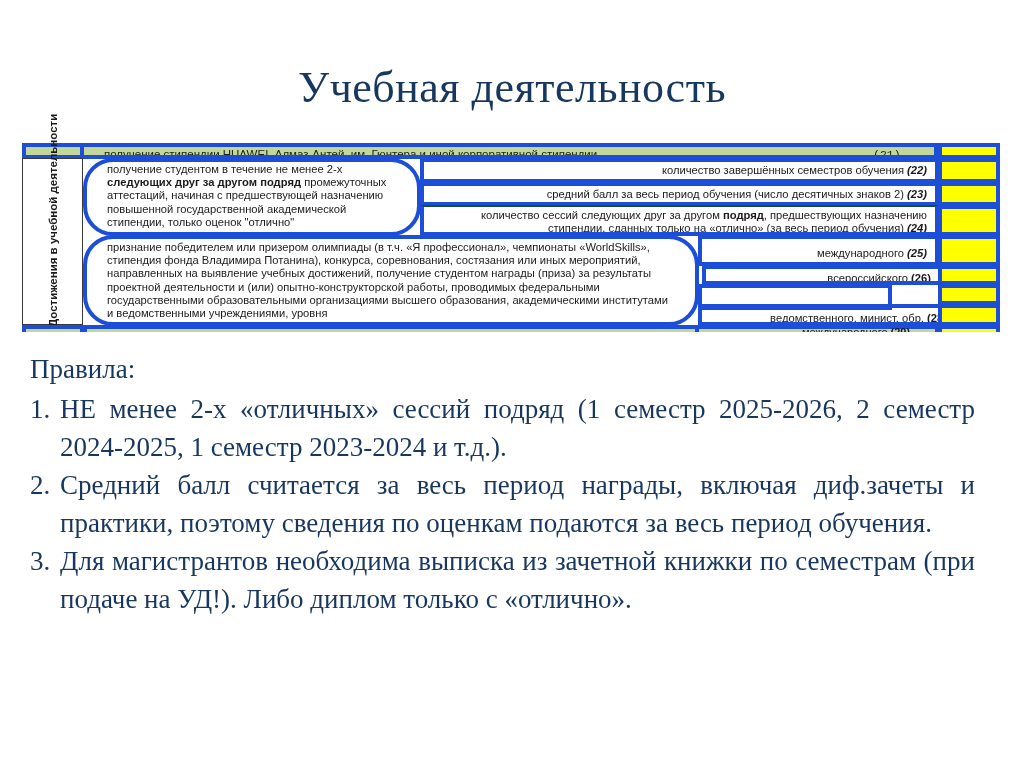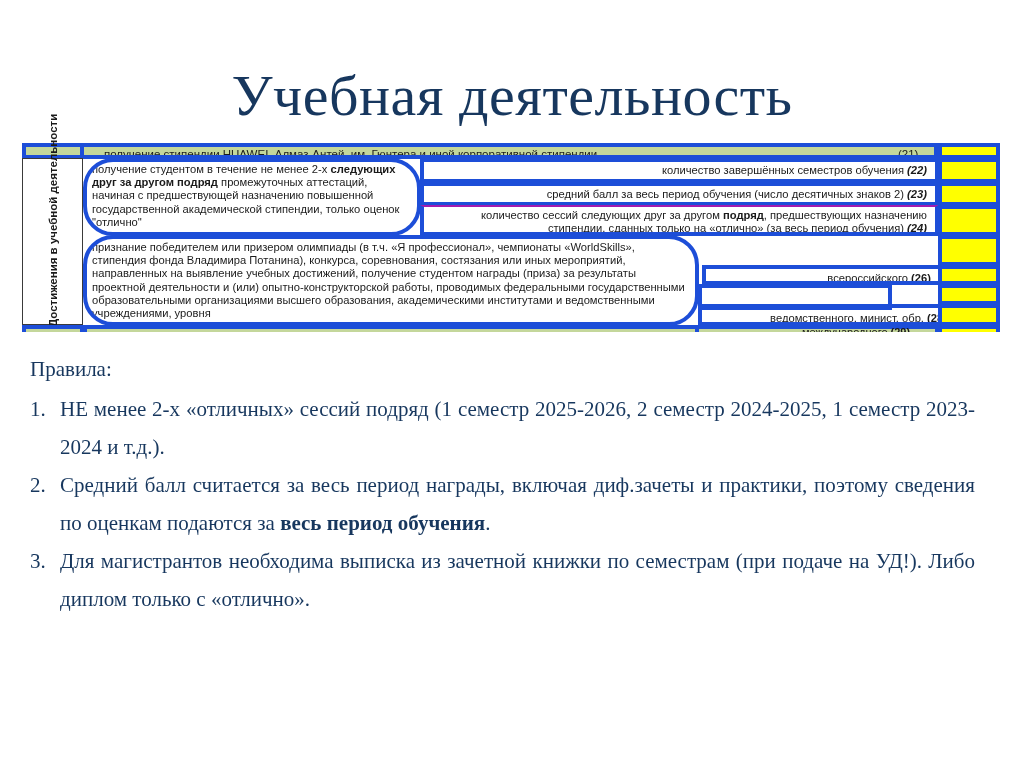--- a/index.html
+++ b/index.html
@@ -2,60 +2,60 @@
 <html><head>
 <meta charset="utf-8">
 <style>
   html, body { margin: 0; padding: 0; }
   body {
     width: 1024px; height: 767px; background: #ffffff; position: relative; overflow: hidden;
     font-family: "Liberation Serif", serif; color: #17375e;
   }
   .slide-title {
     position: absolute; left: 0; top: 62px; width: 1024px; text-align: center;
-    font-family: "Liberation Serif", serif; font-size: 58px; color: #17375e; letter-spacing: 0.5px;
+    font-family: "Liberation Serif", serif; font-size: 44px; color: #17375e; letter-spacing: 0.5px;
   }
   
   .tbl { position: absolute; left: 22px; top: 143px; width: 978px; height: 189px;
     font-family: "Liberation Sans", sans-serif; color: #1a1a1a; font-size: 11.2px; }
   .cell { position: absolute; box-sizing: border-box; overflow: hidden; }
   .green { background: #c4d79b; }
   .yellow { background: #ffff00; }
   .b { border: 4px solid #1d4ed8; }
   .vlabel {
     position: absolute; left: 0; top: 15px; width: 61px; height: 167px; border: 1px solid #3a3a3a; box-sizing: border-box;
     display: flex; align-items: center; justify-content: center;
   }
   .vlabel span {
     display: block; transform: rotate(-90deg); white-space: nowrap; text-align: center;
     font-weight: bold; font-size: 11.5px; line-height: 14px; width: 170px;
   }
-  .desc { padding: 1px 5px; line-height: 13.2px; border-radius: 30px; }
+  .desc { padding: 1px 20px; line-height: 13.2px; border-radius: 30px; }
   .right { text-align: right; padding: 2px 8px 0 4px; line-height: 13px; }
   .num { font-weight: bold; font-style: italic; }
   .u { text-decoration-color: #6aa84f; text-decoration-style: dotted; }
   .hdr-text { position: absolute; left: 78px; top: 1px; font-size: 11.5px; white-space: nowrap; }
   
-  .rules { position: absolute; left: 30px; top: 350px; width: 945px; font-size: 21px; line-height: 38px; color: #17375e; }
+  .rules { position: absolute; left: 30px; top: 350px; width: 945px; font-size: 27px; line-height: 38px; color: #17375e; }
   .rules-head { margin: 0 0 2px 0; }
   .rule { display: flex; text-align: justify; }
   .rule .n { width: 30px; flex: 0 0 30px; }
   .rule .t { flex: 1; }
-  .rule .t b { font-weight: bold; }
+  .rule .t b { font-weight: normal; }
 </style>
 </head>
 <body>
 
 <div class="slide-title">Учебная деятельность</div>
 
 <div class="tbl">
 
   <div class="cell green b" style="left:0;top:0;width:916px;height:16px;">
     <span class="hdr-text" style="left:78px;">получение стипендии HUAWEI, Алмаз-Антей, им. Гюнтера и иной корпоративной стипендии</span>
-    <span class="hdr-text" style="left:872px;">(21)</span>
+    <span class="hdr-text" style="left:847px;font-family:Liberation Mono, monospace;">(21)</span>
   </div>
   <div class="cell green b" style="left:0;top:0;width:62px;height:16px;"></div>
   <div class="cell yellow b" style="left:916px;top:0;width:62px;height:16px;"></div>
 
   <div class="vlabel">
     <span>Достижения в учебной деятельности</span>
   </div>
 
   <div class="cell b desc" style="left:61px;top:15px;width:338px;height:78px;">
     <span>получение студентом в течение не менее 2-х</span>
@@ -68,29 +68,33 @@
     <span class="num">(22)</span>
   </div>
   <div class="cell yellow b" style="left:916px;top:15px;width:62px;height:25px;"></div>
 
   <div class="cell b right" style="left:398px;top:39px;width:519px;height:24px;">
     <span>средний балл за весь период обучения (число десятичных знаков 2)</span>
     <span class="num">(23)</span>
   </div>
   <div class="cell yellow b" style="left:916px;top:39px;width:62px;height:24px;"></div>
 
-  <div class="cell b right" style="left:398px;top:62px;width:519px;height:31px;border-top:2px solid #a21caf;padding-top:2px;">
+  <div class="cell b right" style="left:398px;top:62px;width:519px;height:31px;border-top:2px solid #14532d;padding-top:2px;">
     <span>количество сессий следующих друг за другом</span>
     <b>подряд</b><span>, предшествующих назначению стипендии, сданных только на «отлично» (за весь период обучения)</span>
     <span class="num">(24)</span>
   </div>
   <div class="cell yellow b" style="left:916px;top:62px;width:62px;height:31px;"></div>
 
   <div class="cell b desc u" style="left:61px;top:92px;width:616px;height:91px;padding-top:2px;">признание победителем или призером олимпиады (в т.ч. «Я профессионал», чемпионаты «WorldSkills», стипендия фонда Владимира Потанина), конкурса, соревнования, состязания или иных мероприятий, направленных на выявление учебных достижений, получение студентом награды (приза) за результаты проектной деятельности и (или) опытно-конструкторской работы, проводимых федеральными государственными образовательными организациями высшего образования, академическими институтами и ведомственными учреждениями, уровня</div>
 
+  <div class="cell b right" style="left:676px;top:92px;width:241px;height:31px;padding-top:8px;">
+    <span>международного</span>
+    <span class="num">(25)</span>
+  </div>
   <div class="cell yellow b" style="left:916px;top:92px;width:62px;height:31px;"></div>
 
   <div class="cell b right" style="left:680px;top:122px;width:241px;height:20px;padding-top:3px;">
     <span>всероссийского</span>
     <b>(26)</b>
   </div>
   <div class="cell yellow b" style="left:916px;top:122px;width:62px;height:20px;"></div>
 
   <div class="cell b right" style="left:676px;top:141px;width:194px;height:21px;padding-top:18px;">
     <span>регионального, муниципального</span><span class="num">(27)</span>

